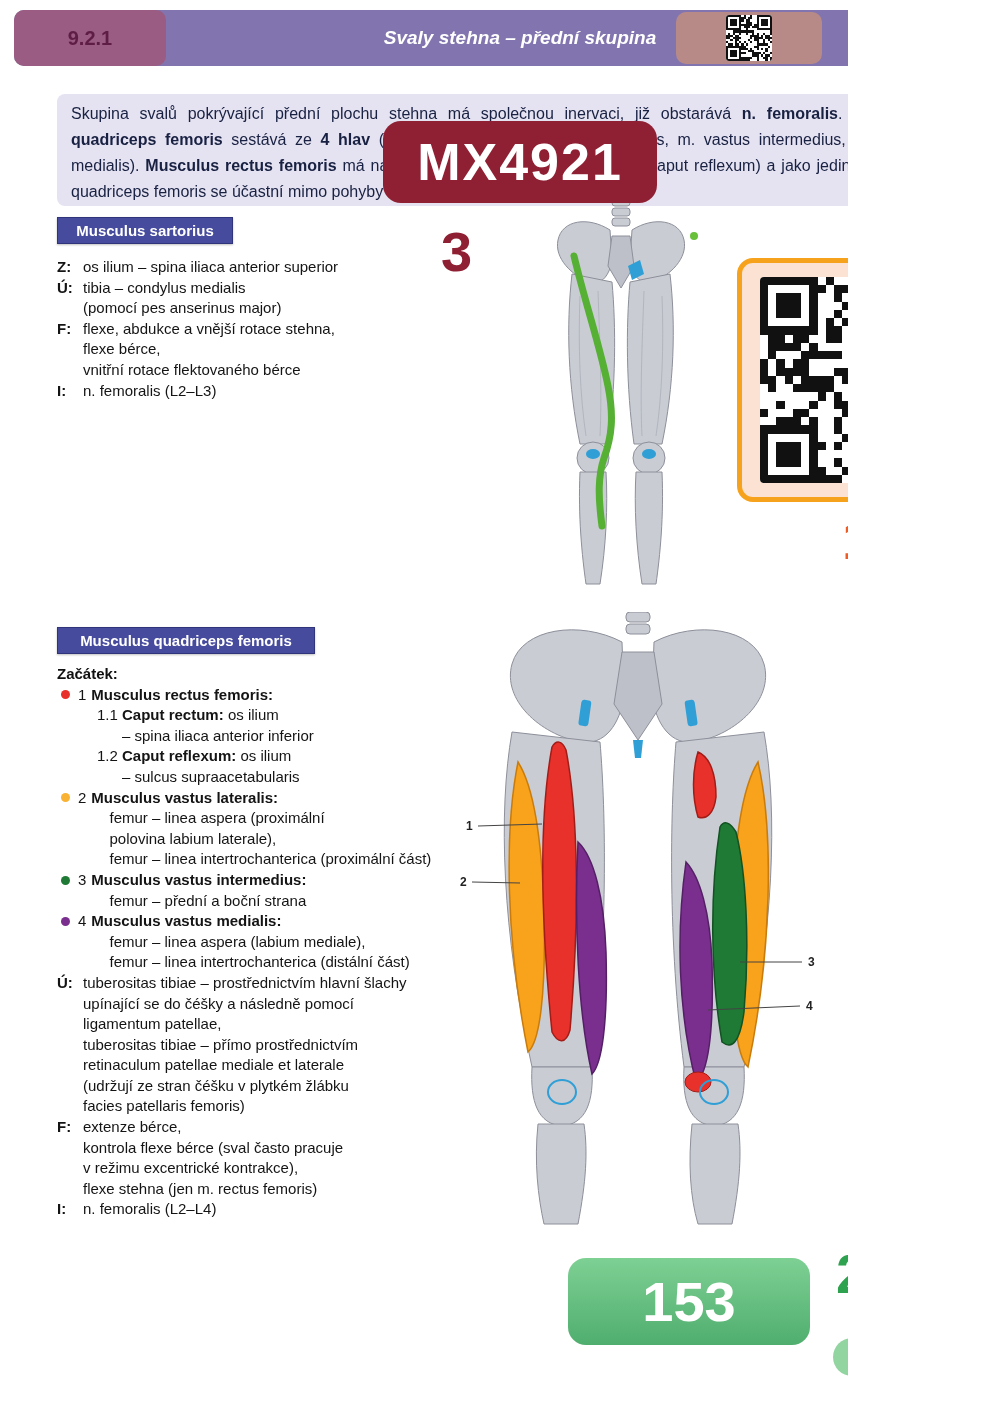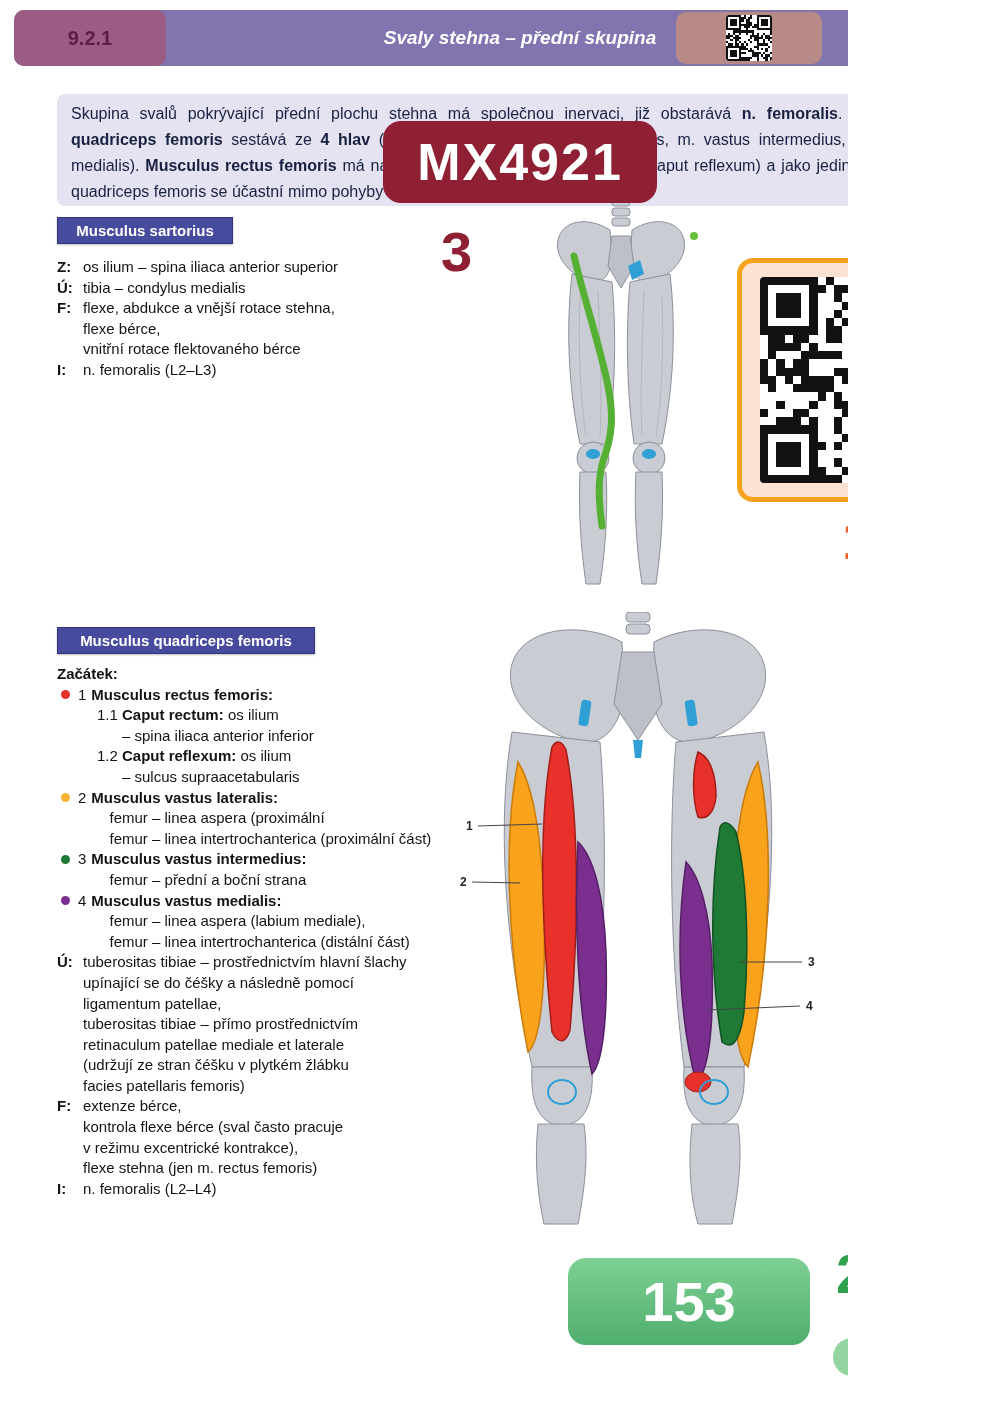--- a/index.html
+++ b/index.html
@@ -255,20 +255,21 @@
     <div class="def-row">
       <span class="def-label">Z:</span>
       <div class="def-lines">
           <div class="gen-line">os ilium – spina iliaca anterior superior</div>
         </div>
     </div>
     <div class="def-row">
       <span class="def-label">Ú:</span>
       <div class="def-lines">
           <div class="gen-line">tibia – condylus medialis</div>
+          <div class="gen-line">(pomocí pes anserinus major)</div>
         </div>
     </div>
     <div class="def-row">
       <span class="def-label">F:</span>
       <div class="def-lines">
           <div class="gen-line">flexe, abdukce a vnější rotace stehna,</div>
           <div class="gen-line">flexe bérce,</div>
           <div class="gen-line">vnitřní rotace flektovaného bérce</div>
         </div>
     </div>
@@ -551,20 +552,21 @@
         <div class="gen-line">      – sulcus supraacetabularis</div>
       </div>
 
     <div class="head-item">
       <span class="dot dot-orange"></span>
       <span class="head-num">2</span>
       <span class="head-name">Musculus vastus lateralis:</span>
     </div>
     <div class="sub">
         <div class="gen-line">   femur – linea aspera (proximální</div>
+        <div class="gen-line">   polovina labium laterale),</div>
         <div class="gen-line">   femur – linea intertrochanterica (proximální část)</div>
       </div>
 
     <div class="head-item">
       <span class="dot dot-green"></span>
       <span class="head-num">3</span>
       <span class="head-name">Musculus vastus intermedius:</span>
     </div>
     <div class="sub">
         <div class="gen-line">   femur – přední a boční strana</div>

